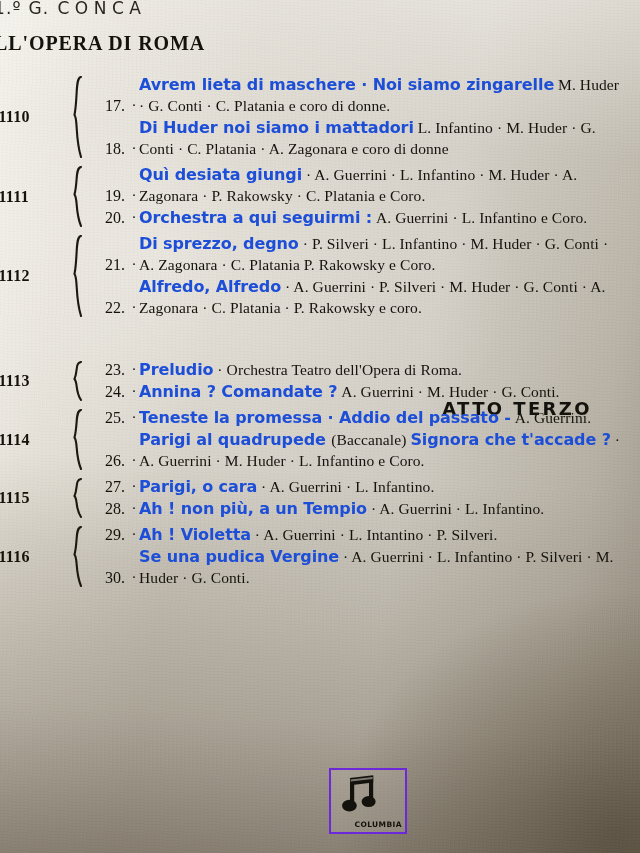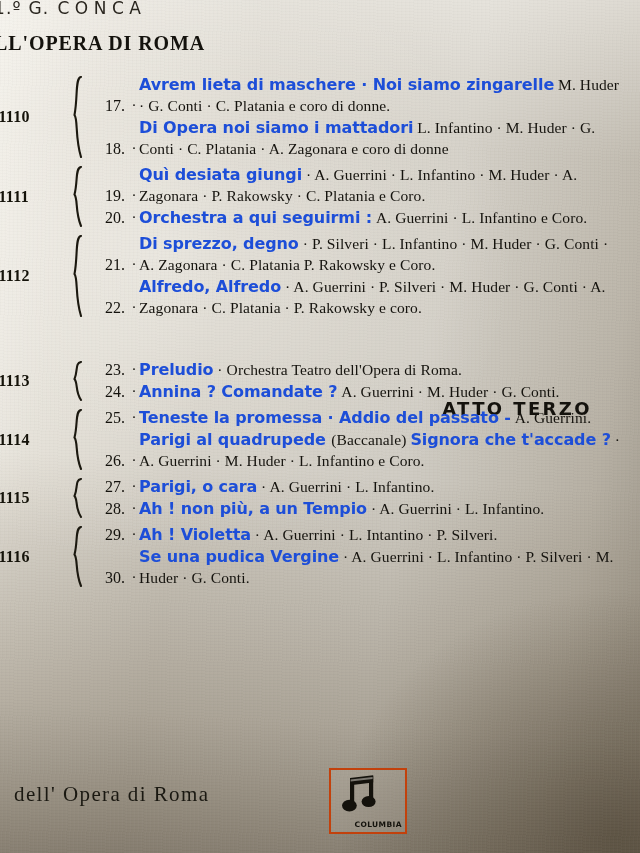--- a/index.html
+++ b/index.html
@@ -217,21 +217,21 @@
     color: #1a1811;
     white-space: nowrap;
   }
 
   .logo {
     position: absolute;
     left: 329px;
     top: 768px;
     width: 74px;
     height: 62px;
-    border: 2px solid #c2410c;
+    border: 2px solid #6d28d9;
     background: rgba(205,200,190,0.20);
   }
   .logo-inner {
     position: relative;
     width: 100%;
     height: 100%;
   }
   .logo-note {
     position: absolute;
     left: 11px;
@@ -280,21 +280,21 @@
           </div>
           <div class="tracks">
             <div class="track">
               <div class="track-no">17.</div>
               <div class="track-sep">·</div>
               <div class="track-body"><span class="ttl">Avrem lieta di maschere · Noi siamo zingarelle</span> <span class="perf">M. Huder · G. Conti · C. Platania e coro di donne.</span></div>
             </div>
             <div class="track">
               <div class="track-no">18.</div>
               <div class="track-sep">·</div>
-              <div class="track-body"><span class="ttl">Di Opera noi siamo i mattadori</span> <span class="perf">L. Infantino · M. Huder · G. Conti · C. Platania · A. Zagonara e coro di donne</span></div>
+              <div class="track-body"><span class="ttl">Di Huder noi siamo i mattadori</span> <span class="perf">L. Infantino · M. Huder · G. Conti · C. Platania · A. Zagonara e coro di donne</span></div>
             </div>
           </div>
         </div>
         <div class="group">
           <div class="cat-num">11111</div>
           <div class="brace">
             <svg width="20" height="61" viewBox="0 0 20 61">
               <path d="M15,1 C9,2 12,15.3 8.5,28.5 C12,32.5 9,45.8 15,60.0" fill="none" stroke="#1b180f" stroke-width="2.1" stroke-linecap="round"></path>
             </svg>
           </div>
@@ -406,21 +406,20 @@
             </div>
             <div class="track">
               <div class="track-no">30.</div>
               <div class="track-sep">·</div>
               <div class="track-body"><span class="ttl">Se una pudica Vergine</span> <span class="perf">· A. Guerrini · L. Infantino · P. Silveri · M. Huder · G. Conti.</span></div>
             </div>
           </div>
         </div>
       </div>
 
-    <div class="footer-text">dell' Opera di Roma</div>
 
     <div class="logo">
       <div class="logo-inner">
         <span class="logo-note">
           <svg width="42" height="42" viewBox="0 0 42 42">
             <g fill="#14120c">
               <rect x="8" y="4" width="4.2" height="27"></rect>
               <rect x="27" y="2" width="4.2" height="25"></rect>
               <path d="M8 4 L31.2 1.2 L31.2 8.4 L8 11.2 Z"></path>
               <path d="M8.6 5.6 L30.6 3.0 L30.6 5.0 L8.6 7.6 Z" fill="#cfcbc2" opacity="0.55"></path>

